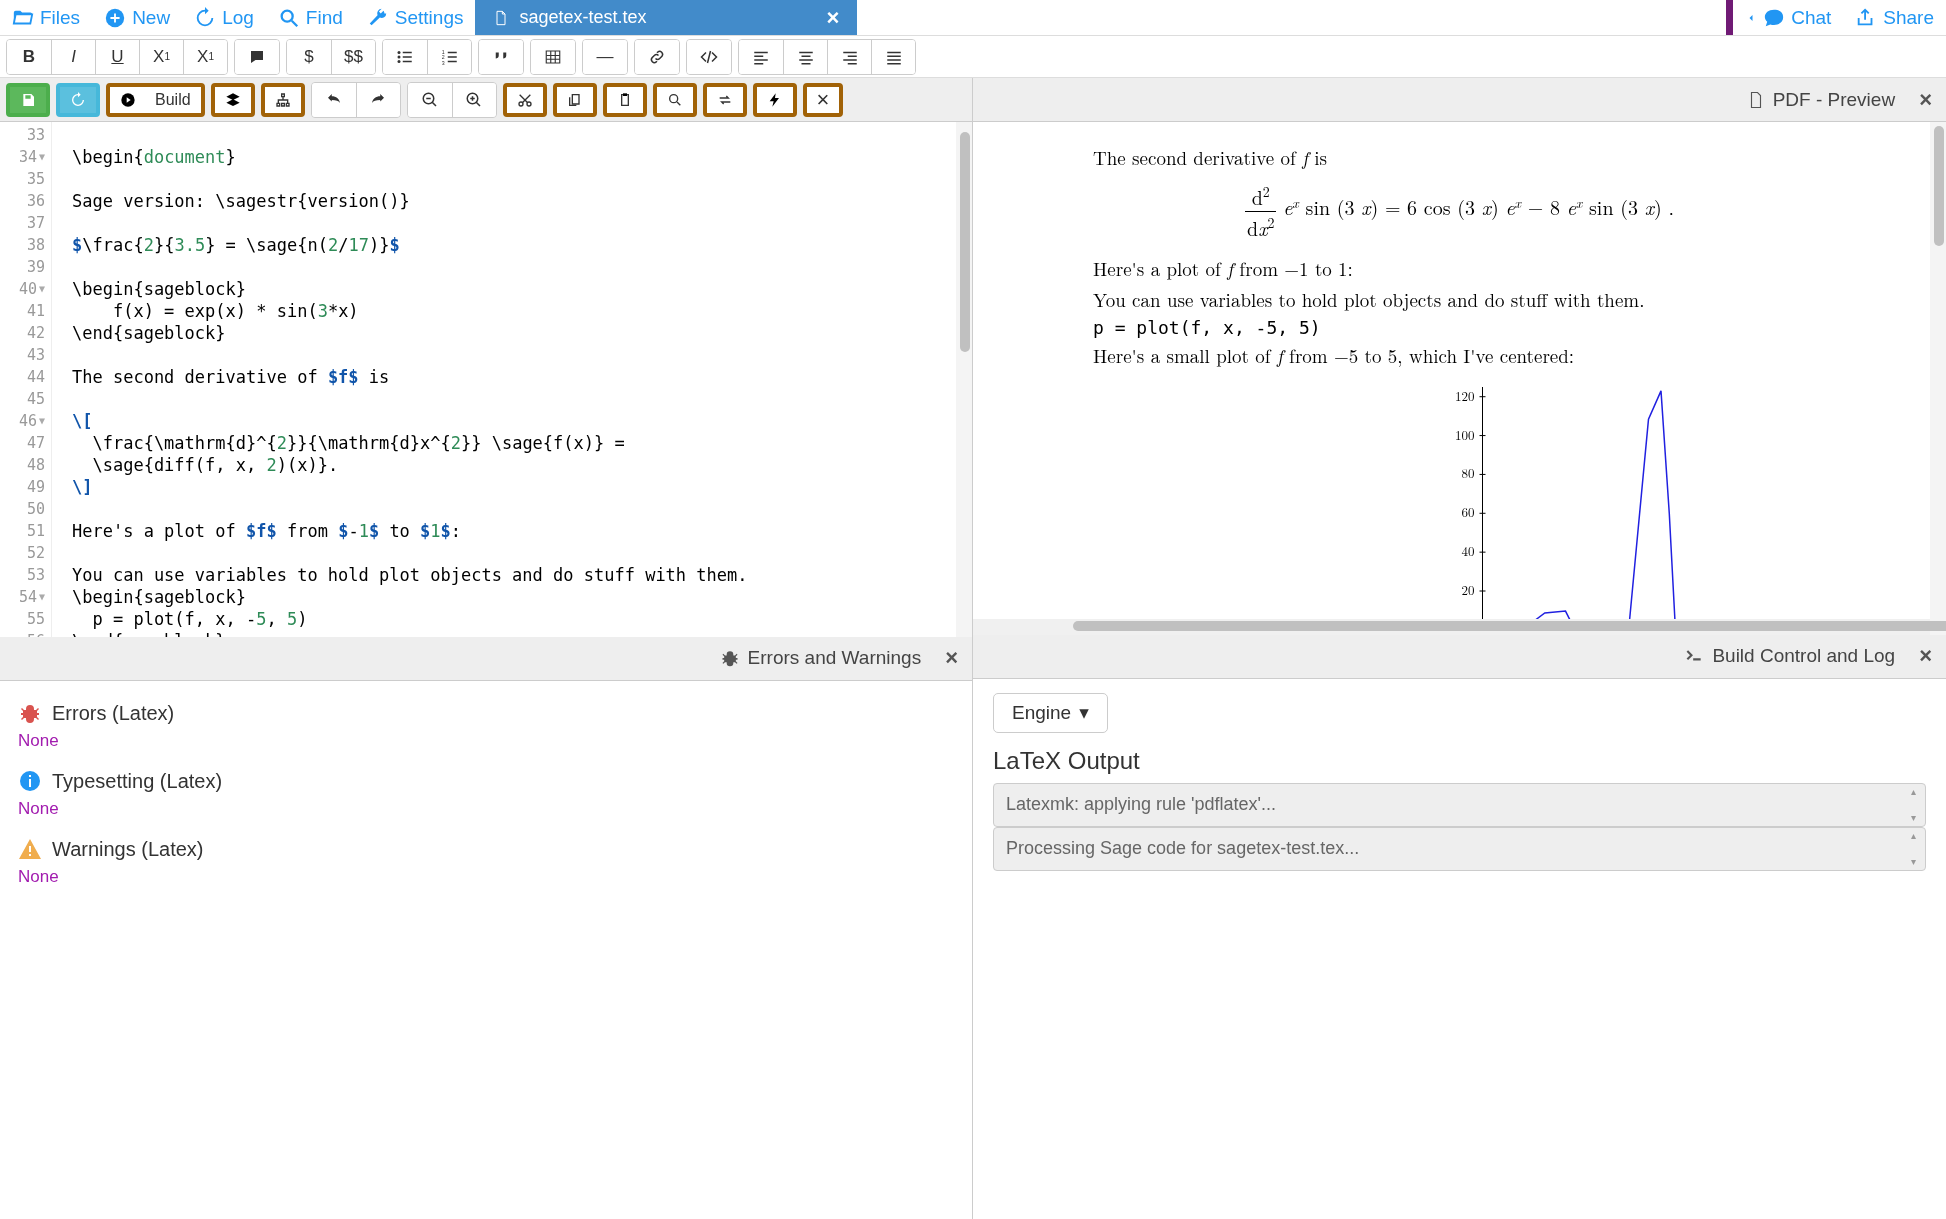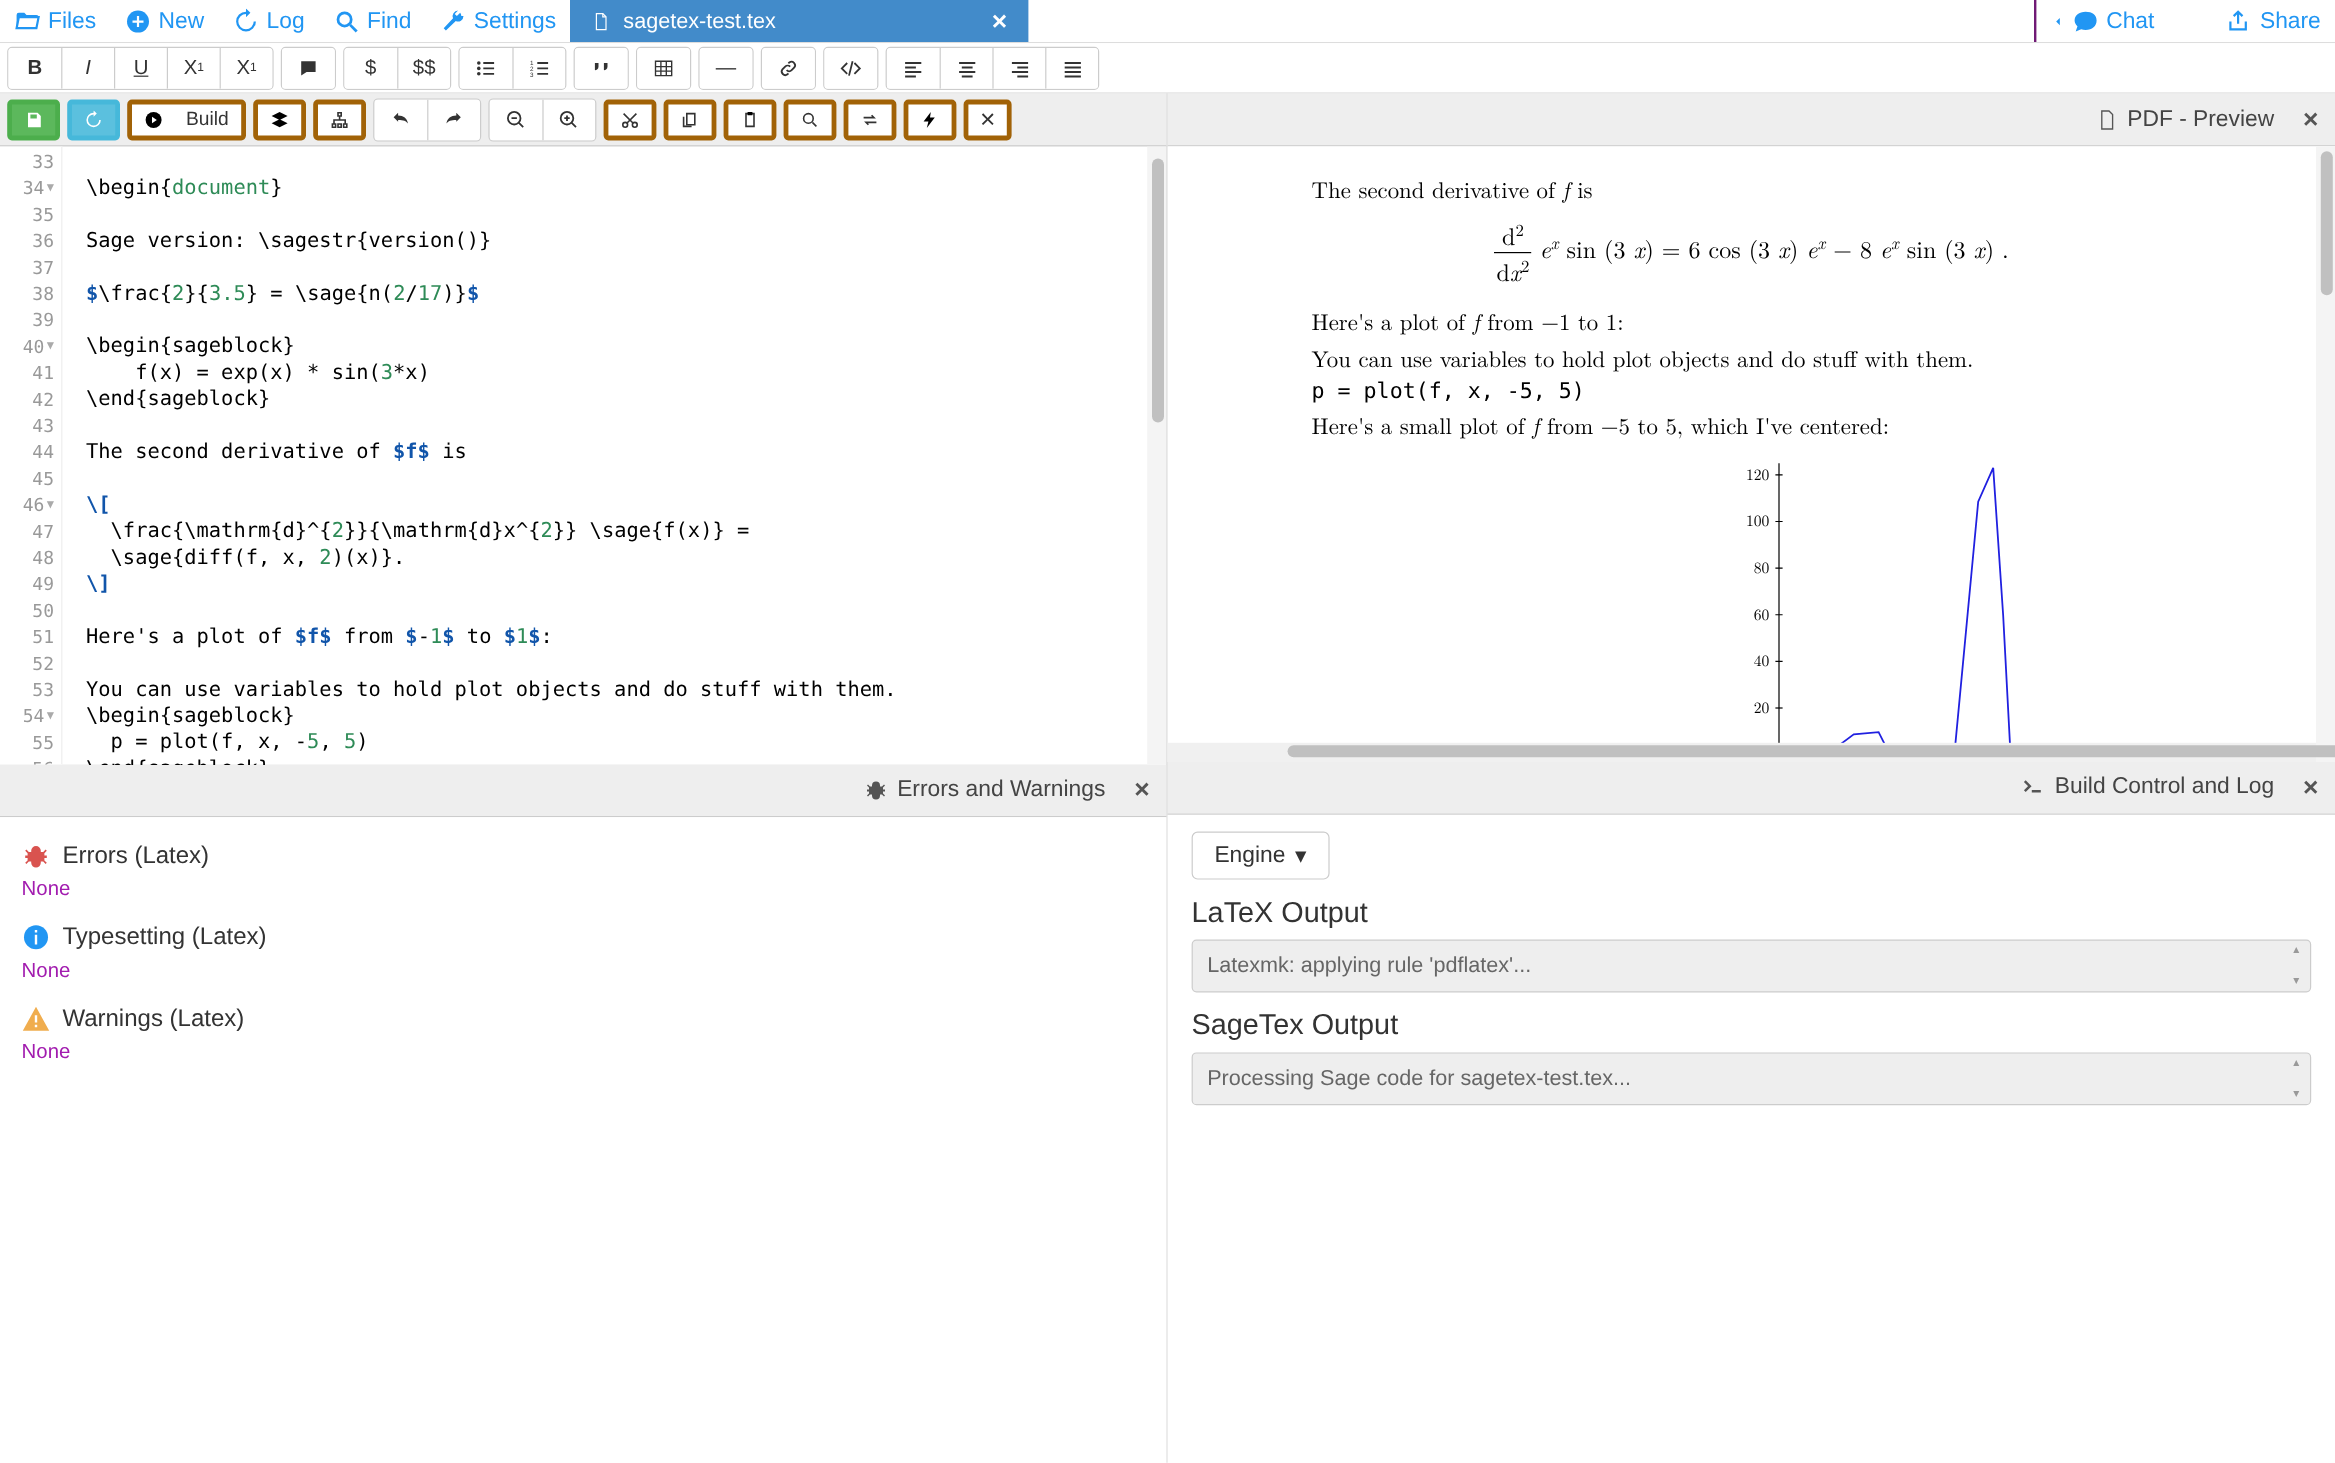--- a/index.html
+++ b/index.html
@@ -1,19 +1,19 @@
 <!DOCTYPE html>
 <html><head>
 <meta charset="utf-8">
 <style>
   * { box-sizing: border-box; margin: 0; padding: 0; }
   body { font-family: -apple-system, "Helvetica Neue", Arial, sans-serif; font-size: 14px; color: #333; background: #fff; width: 1946px; height: 1219px; overflow: hidden; display: flex; flex-direction: column; }
   .topbar { height: 36px; display: flex; align-items: stretch; border-bottom: 1px solid #ddd; background: #fff; }
   .topbar-left { display: flex; align-items: center; }
-  .topbar-right { margin-left: auto; display: flex; align-items: flex-end; border-left: 2px solid #701a75; gap: 36px; }
+  .topbar-right { margin-left: auto; display: flex; align-items: flex-end; border-left: 7px solid #701a75; }
   .top-link { display: flex; align-items: center; gap: 6px; padding: 0 12px; height: 100%; color: #2196f3; cursor: pointer; font-size: 19px; }
   .top-link svg { width: 22px; height: 22px; fill: #2196f3; }
   .tab { display: flex; align-items: center; gap: 10px; padding: 0 18px; height: 100%; background: #428bca; color: #fff; font-size: 18px; }
   .tab svg { width: 16px; height: 16px; fill: #fff; }
   .tab .close { font-size: 22px; font-weight: bold; margin-left: 170px; cursor: pointer; }
   .format-toolbar { height: 42px; display: flex; align-items: center; padding: 4px 6px; gap: 6px; border-bottom: 1px solid #ddd; background: #fff; }
   .btn-grp { display: flex; border: 1px solid #ccc; border-radius: 4px; overflow: hidden; }
   .fmt-btn { width: 44px; height: 34px; display: flex; align-items: center; justify-content: center; background: #fff; cursor: pointer; font-size: 17px; }
   .fmt-btn + .fmt-btn { border-left: 1px solid #ccc; }
   .fmt-btn svg { width: 18px; height: 18px; fill: #333; }
@@ -471,21 +471,20 @@
           </div>
       </div>
       <div class="out-head">LaTeX Output</div>
       <div class="out-box">
           <span>Latexmk: applying rule 'pdflatex'...</span>
           <div class="mini-scroll">
             <span>▴</span>
             <span>▾</span>
           </div>
         </div>
-      <div class="out-head" style="margin-top:14px">SageTex Output</div>
       <div class="out-box">
           <span>Processing Sage code for sagetex-test.tex...</span>
           <div class="mini-scroll">
             <span>▴</span>
             <span>▾</span>
           </div>
         </div>
     </div>
   </div>
 </div>

